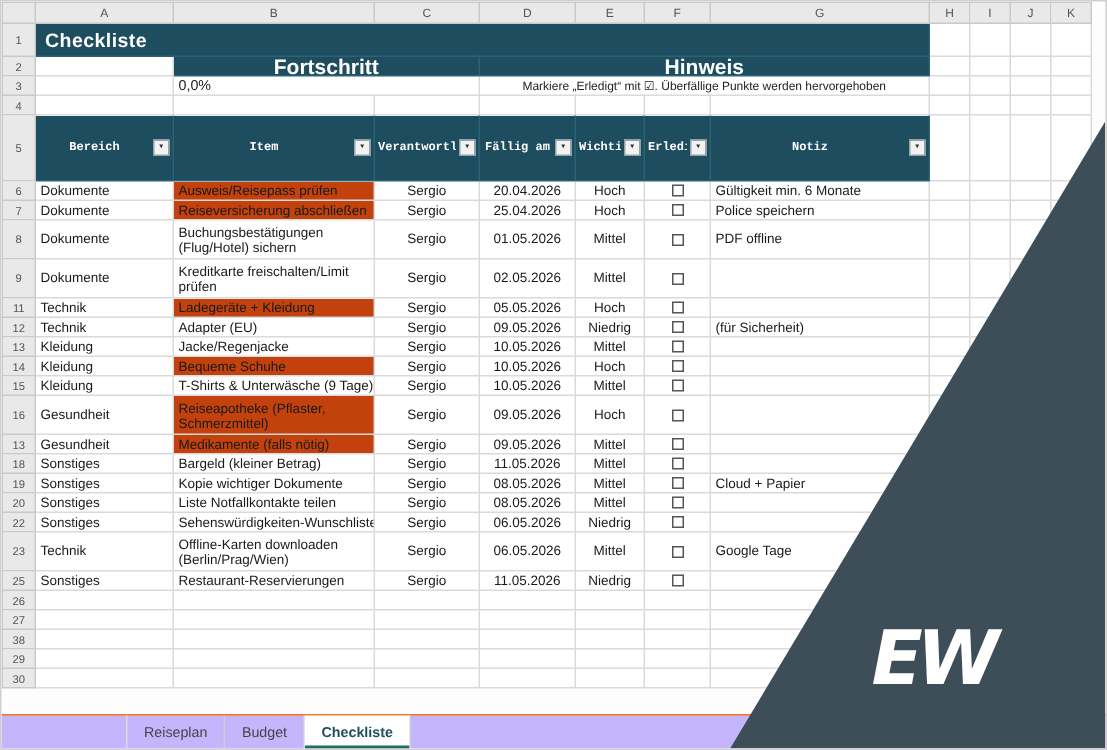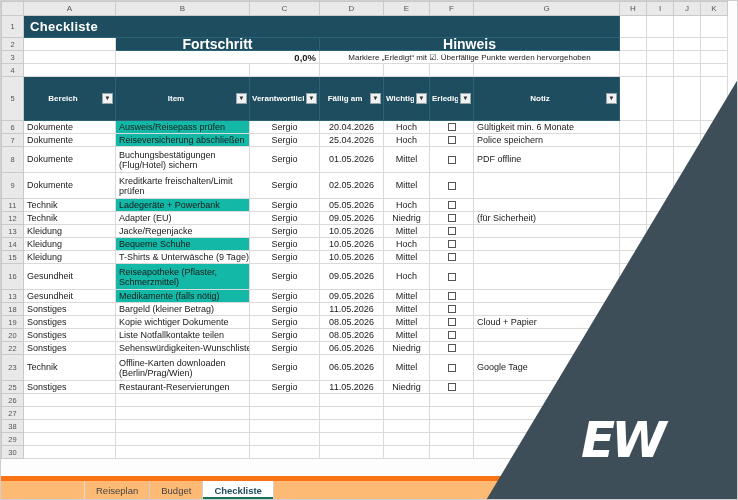--- a/index.html
+++ b/index.html
@@ -10,37 +10,37 @@
   table.sheet{border-collapse:collapse;table-layout:fixed;width:726px;background:#fff;}
   td{border:1px solid #dadada;overflow:hidden;padding:0 3px;font-size:9px;color:#1a1a1a;
      white-space:nowrap;height:13px;vertical-align:middle;line-height:11px;}
   .rownum{background:#e9e9e9;color:#555;text-align:center;font-size:7.5px;border-color:#c9c9c9;padding:0;}
   tr.letters td{background:#e9e9e9;color:#555;text-align:center;font-size:8px;font-weight:normal;
      border-color:#c9c9c9;height:14px;padding:0;}
   .dark{background:#1d4d5e;color:#fff;border-color:#2a6375;}
   .title-cell{font-size:13px;font-weight:bold;padding-left:6px;height:22px;letter-spacing:.3px;}
   tr.r1{height:22px;} tr.r2{height:12px;} tr.r3{height:13px;} tr.r4{height:9px;} tr.r5{height:17px;}
   .band-label{font-size:14px;font-weight:bold;text-align:center;}
-  .progress-value{font-weight:bold;text-align:right;font-size:9.5px;}
+  .progress-value{font-weight:normal;text-align:left;font-size:9.5px;}
   .hint-text{font-size:8px;text-align:center;color:#222;}
-  .hdr{font-weight:bold;font-size:8px;padding:16px 2px;}
+  .hdr{font-weight:bold;font-size:8px;padding:16px 2px;font-family:Liberation Mono, monospace;}
   .hdr .hd{display:flex;align-items:center;gap:2px;width:100%;}
   .hdr .hd .lbl{flex:1;text-align:center;overflow:hidden;white-space:nowrap;}
   .filter-btn{flex:0 0 auto;width:11px;height:11px;background:#f2f2f2;border:1px solid #93a3aa;
      display:inline-flex;align-items:center;justify-content:center;color:#333;font-size:6.5px;line-height:1;}
   .r-data{height:13px;} .r-data.tall{height:26px;}
   .r-data.tall .c-item{white-space:normal;line-height:10px;padding-top:1px;padding-bottom:1px;}
   .center{text-align:center;}
-  .c-item.hl{background:#14b8a6;}
+  .c-item.hl{background:#c2410c;}
   .checkbox{display:inline-block;width:8px;height:8px;border:1px solid #555;background:#fff;
      vertical-align:middle;font-size:7px;line-height:7px;text-align:center;color:#222;}
   .blank{background:#fff;}
 
-  .tabbar{position:absolute;left:0;bottom:0;width:738px;height:23px;background:#fdba74;
-     border-top:5px solid #f97316;display:flex;align-items:stretch;z-index:5;}
+  .tabbar{position:absolute;left:0;bottom:0;width:738px;height:23px;background:#c4b5fd;
+     border-top:1px solid #f97316;display:flex;align-items:stretch;z-index:5;}
   .tab-spacer{width:84px;border-right:1px solid #dcdcdc;}
   .tab{padding:0 11px;font-size:9.5px;color:#444;display:flex;align-items:center;
      border-right:1px solid #d0d0d0;cursor:default;}
   .tab.active{background:#ffffff;color:#1d4d5e;font-weight:bold;box-shadow:inset 0 -2px 0 #1d6f5c;}
 
   .corner-banner{position:absolute;inset:0;z-index:10;pointer-events:none;
      background:#3e4e59;clip-path:polygon(100% 16%,100% 100%,66% 100%);}
   .logo{position:absolute;right:48px;bottom:26px;}
 </style>
 </head>
@@ -235,21 +235,21 @@
       <td class="center"><span class="checkbox"></span></td>
       <td class="c-notiz"></td>
       <td class="blank"></td>
       <td class="blank"></td>
       <td class="blank"></td>
       <td class="blank"></td>
     </tr>
         <tr class="r-data">
       <td class="rownum">11</td>
       <td class="c-bereich">Technik</td>
-      <td class="c-item hl">Ladegeräte + Powerbank</td>
+      <td class="c-item hl">Ladegeräte + Kleidung</td>
       <td class="center">Sergio</td>
       <td class="center">05.05.2026</td>
       <td class="center">Hoch</td>
       <td class="center"><span class="checkbox"></span></td>
       <td class="c-notiz"></td>
       <td class="blank"></td>
       <td class="blank"></td>
       <td class="blank"></td>
       <td class="blank"></td>
     </tr>

